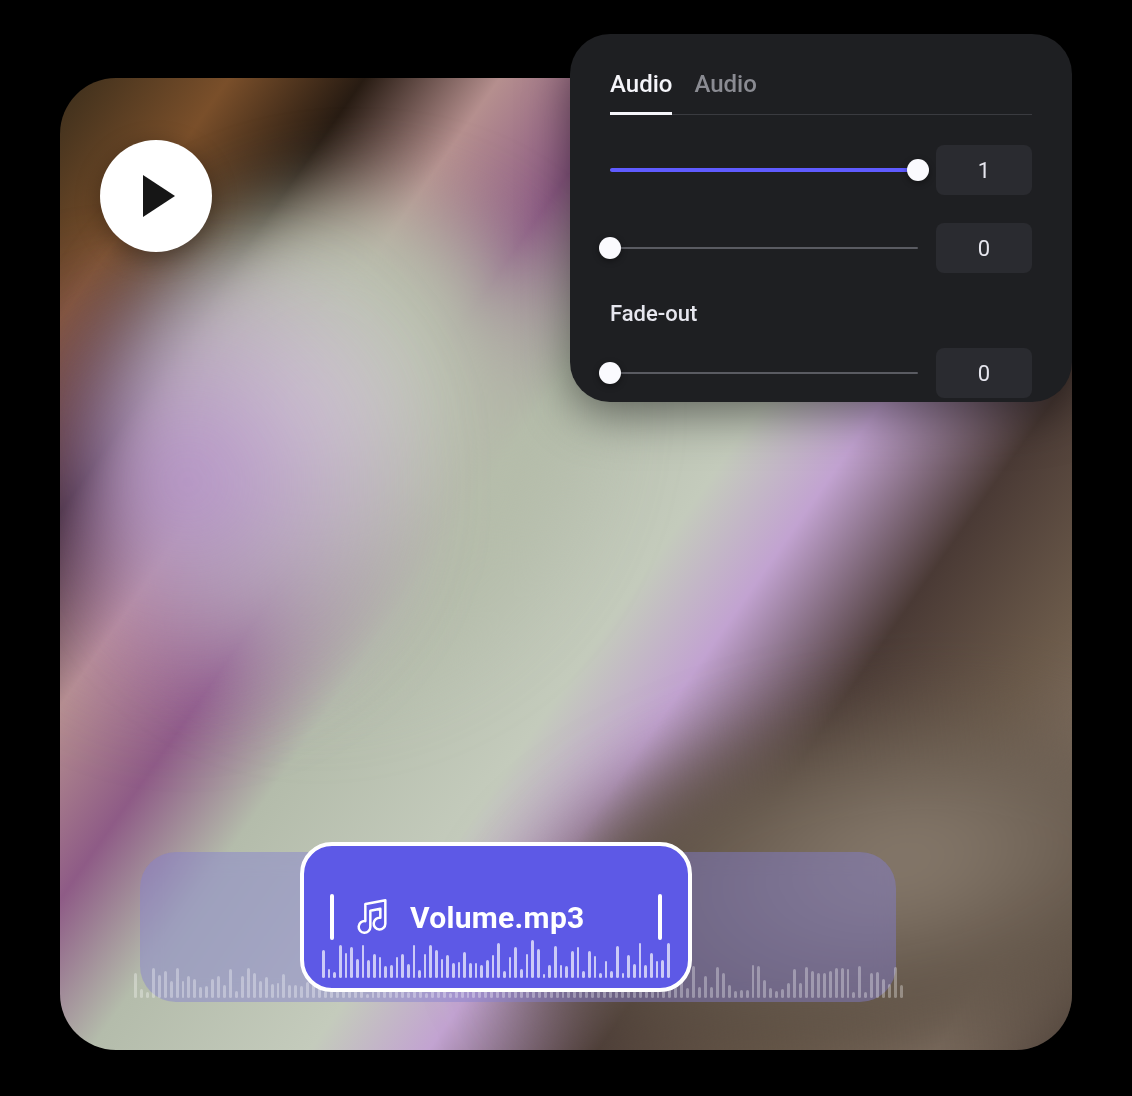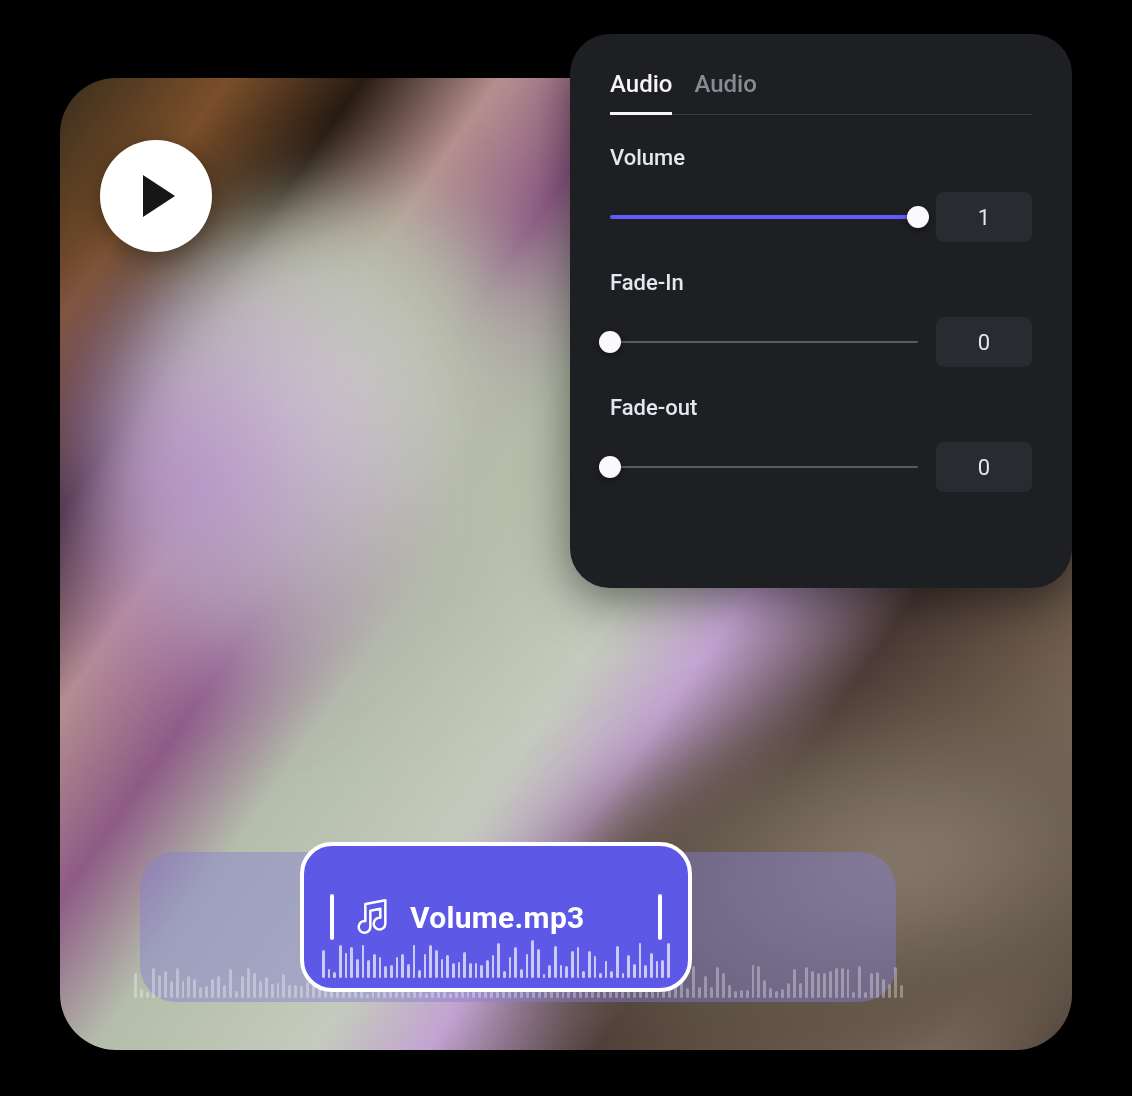--- a/index.html
+++ b/index.html
@@ -79,21 +79,21 @@
     cursor: pointer;
   }
   .play-badge svg { margin-left: 6px; }
 
   
   .controls-panel {
     position: absolute;
     left: 570px;
     top: 34px;
     width: 502px;
-    height: 554px;
+    height: 368px;
     background: #1e1f22;
     border-radius: 40px;
     padding: 36px 40px 32px 40px;
     color: #e8e8ee;
     z-index: 4;
     box-shadow: 0 12px 48px rgba(0,0,0,0.5);
   }
   .tabs {
     display: flex;
     gap: 22px;
@@ -263,33 +263,31 @@
 </div>
 
 <div class="controls-panel">
   <div class="tabs">
     <div class="tab active">Audio</div>
     <div class="tab">Audio</div>
   </div>
   <div class="tabs-underline"></div>
 
   <div class="control-row">
-    <div class="control-label">Volume</div>
     <div class="control-body">
       <div class="slider-track">
         <div class="track-line"></div>
         <div class="track-fill" style="width:100%"></div>
         <div class="thumb" style="left:100%"></div>
       </div>
       <div class="value-box">1</div>
     </div>
   </div>
 
   <div class="control-row">
-    <div class="control-label">Fade-In</div>
     <div class="control-body">
       <div class="slider-track">
         <div class="track-line"></div>
         <div class="track-fill" style="width:0%"></div>
         <div class="thumb" style="left:0%"></div>
       </div>
       <div class="value-box">0</div>
     </div>
   </div>
 

